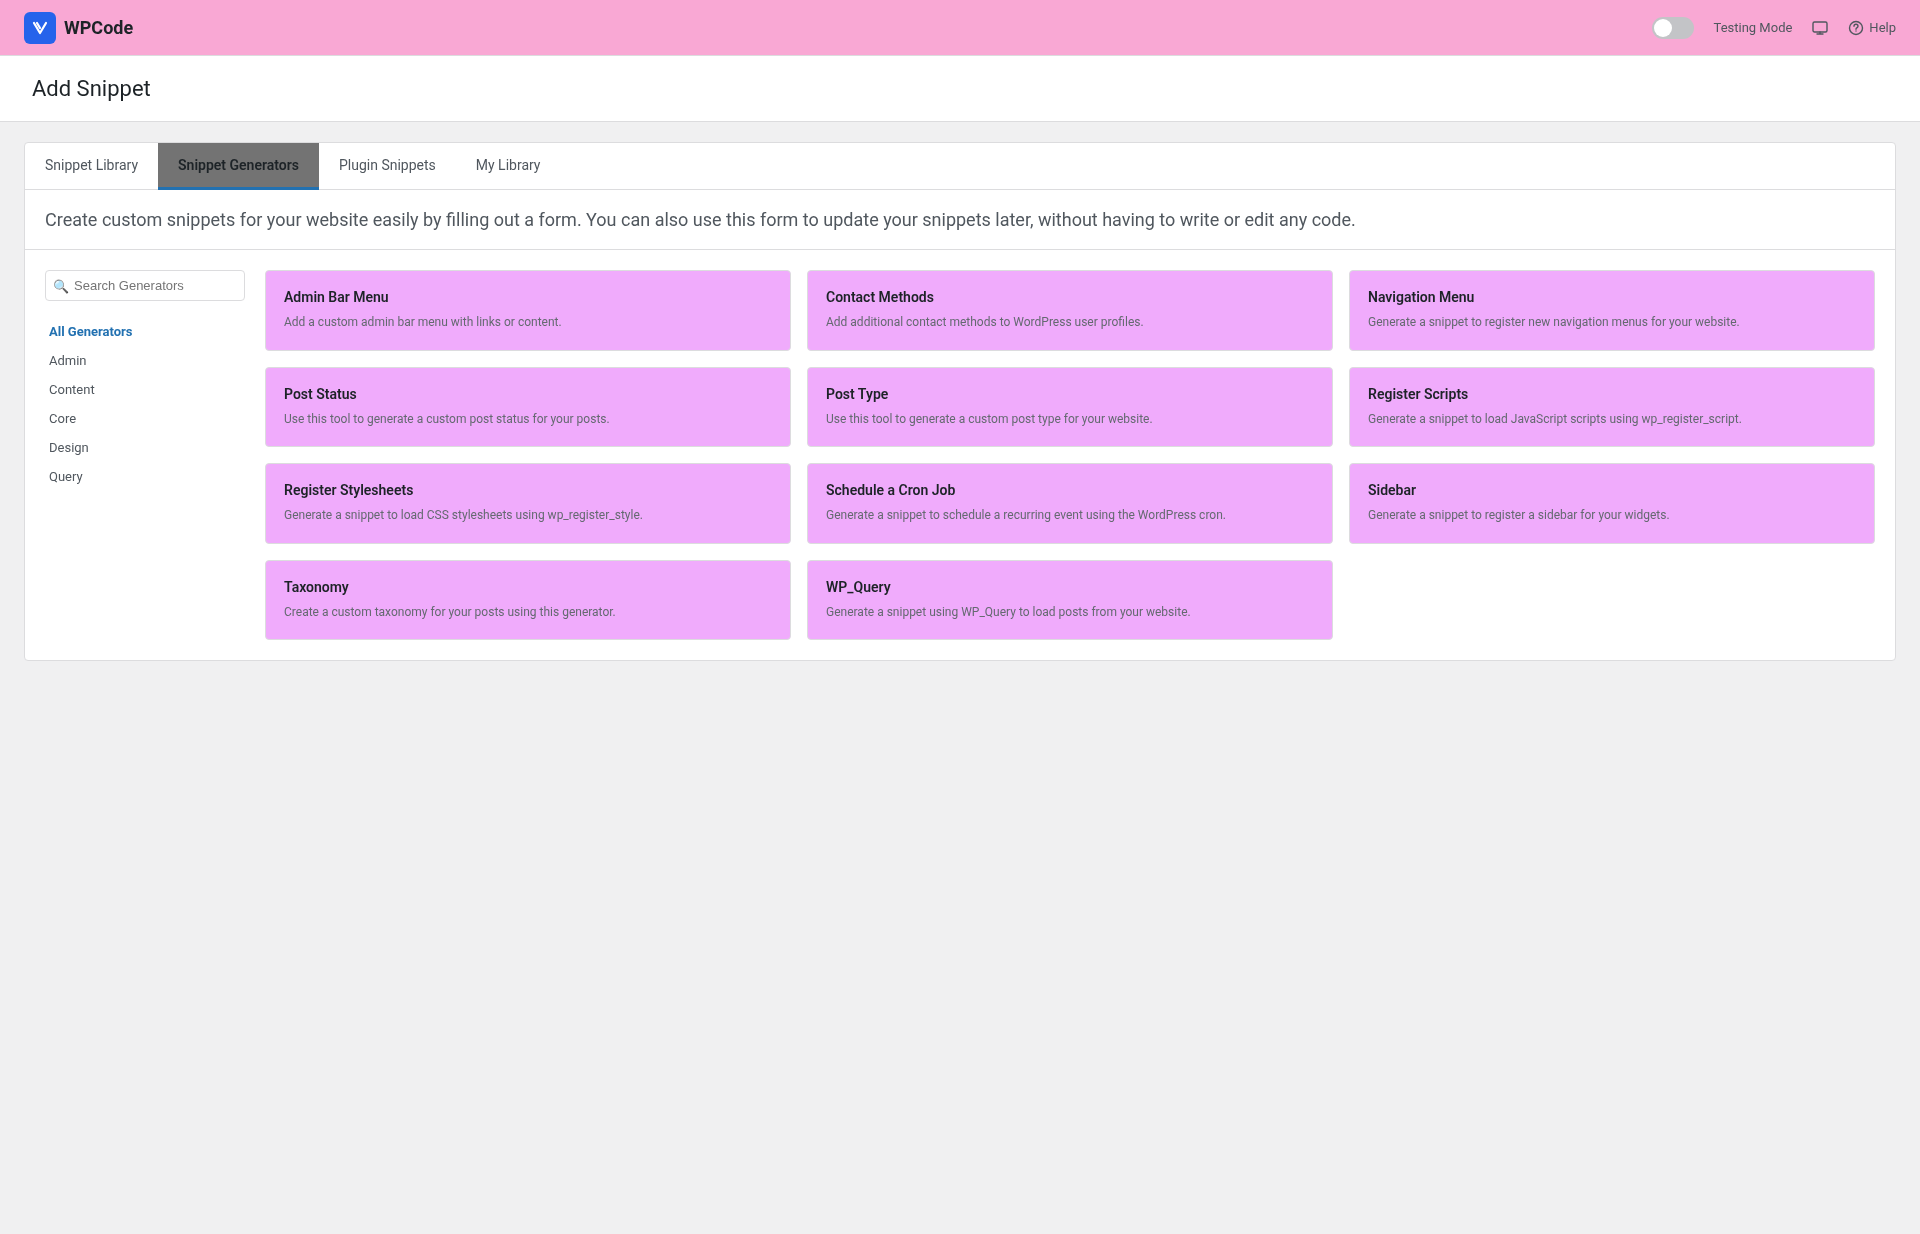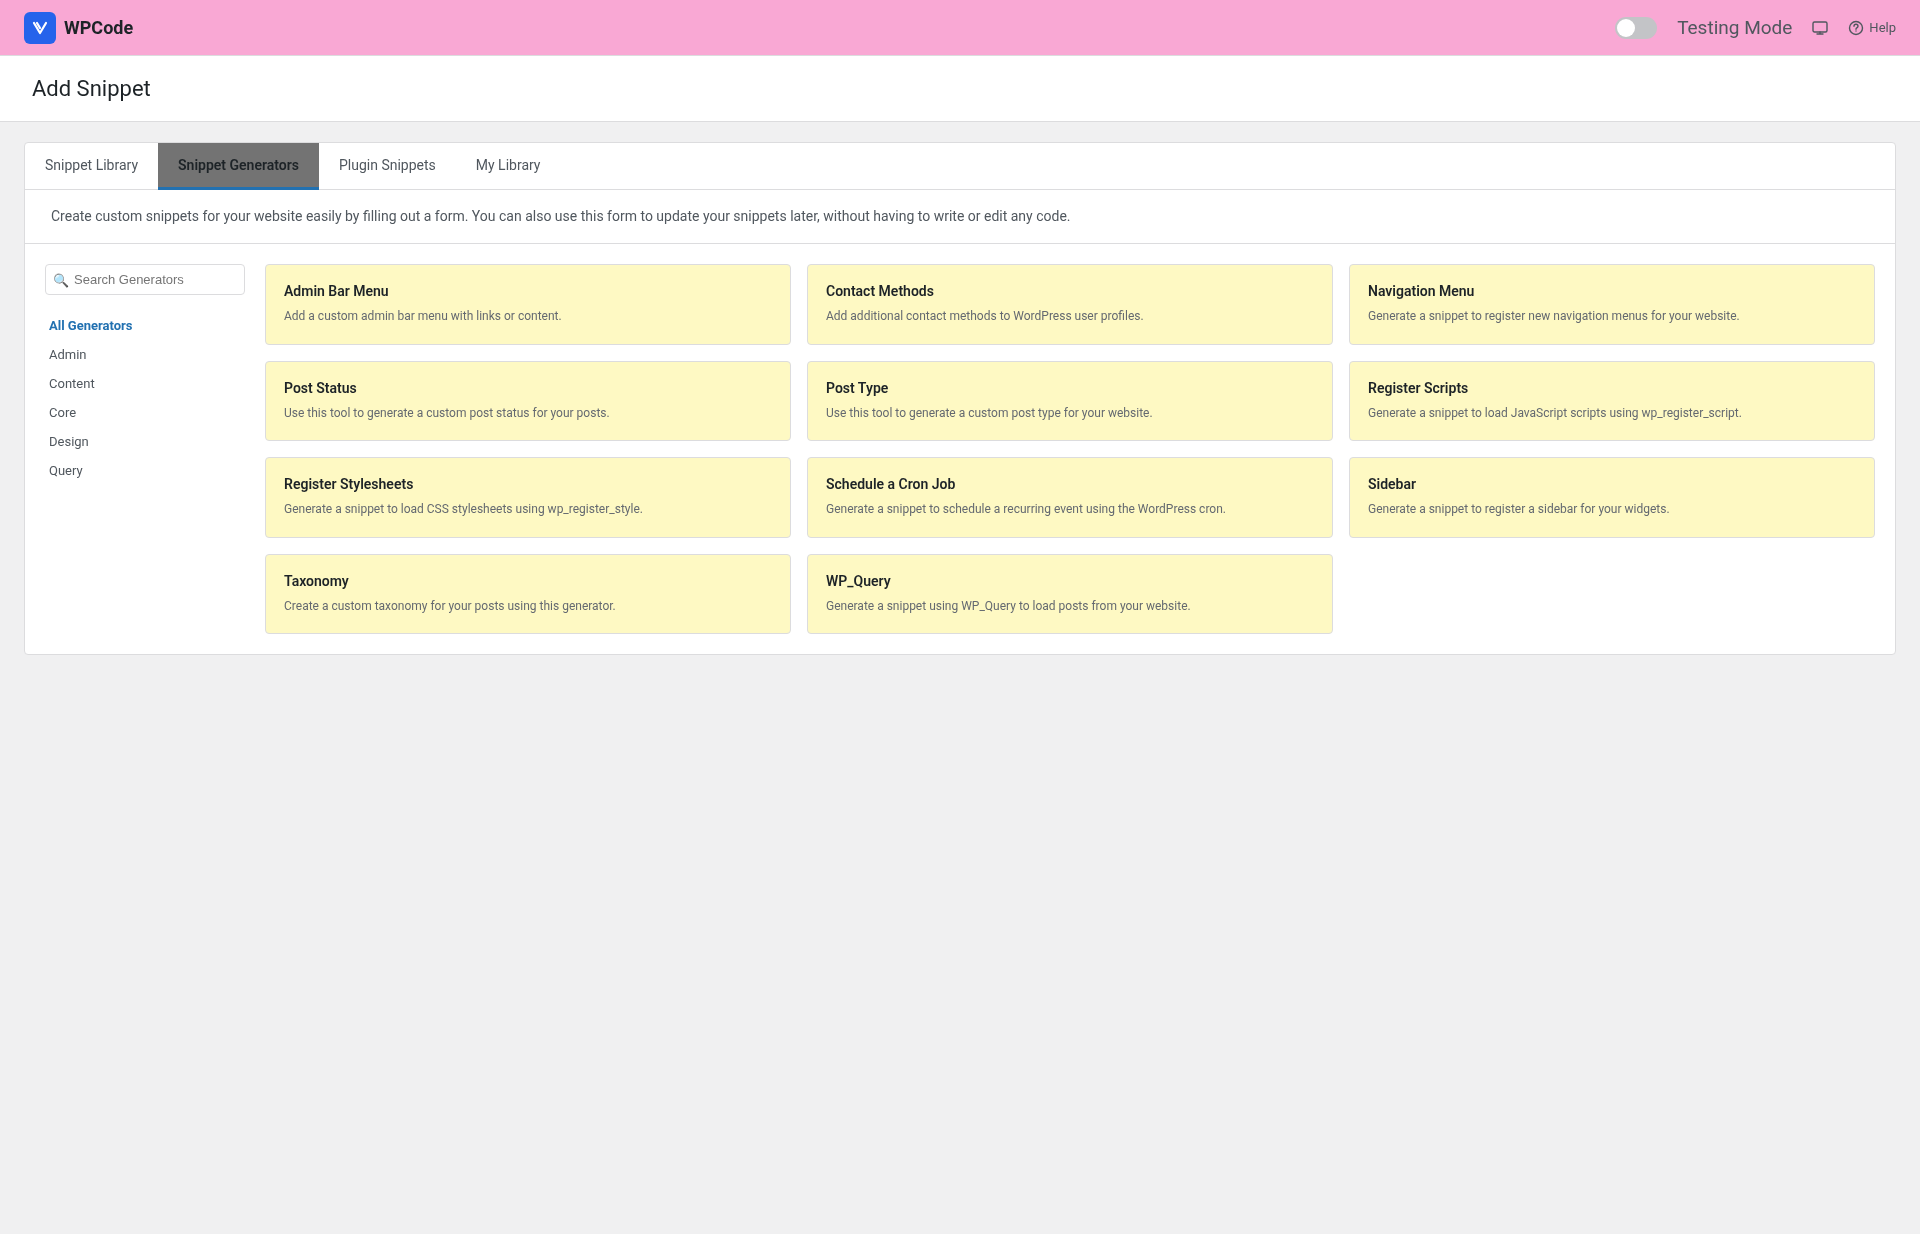--- a/index.html
+++ b/index.html
@@ -34,21 +34,21 @@
       justify-content: center;
       font-size: 16px;
       font-weight: 900;
     }
     .topbar-right {
       display: flex;
       align-items: center;
       gap: 20px;
     }
     .testing-mode-label {
-      font-size: 19px;
+      font-size: 13px;
       color: #50575e;
     }
     .toggle-switch {
       position: relative;
       width: 42px;
       height: 22px;
       background: #c3c4c7;
       border-radius: 11px;
       cursor: pointer;
       display: inline-block;
@@ -110,22 +110,22 @@
     }
     .tab.active {
       color: #1d2327;
       font-weight: 600;
       border-bottom-color: #2271b1;
       background: #737373;
     }
 
     
     .tab-description {
-      padding: 16px 26px;
-      font-size: 14px;
+      padding: 16px 20px;
+      font-size: 18px;
       color: #50575e;
       border-bottom: 1px solid #dcdcde;
       line-height: 1.5;
     }
 
     
     .tab-body {
       display: flex;
       padding: 20px;
       gap: 20px;
@@ -175,21 +175,21 @@
       flex: 1;
       display: grid;
       grid-template-columns: repeat(3, 1fr);
       gap: 16px;
       align-content: start;
     }
     .generator-card {
       border: 1px solid #dcdcde;
       border-radius: 4px;
       padding: 18px;
-      background: #fef9c3;
+      background: #f0abfc;
       cursor: pointer;
       transition: border-color 0.15s, box-shadow 0.15s;
     }
     .generator-card-title {
       font-size: 14px;
       font-weight: 600;
       color: #1d2327;
       margin-bottom: 8px;
     }
     .generator-card-desc {

